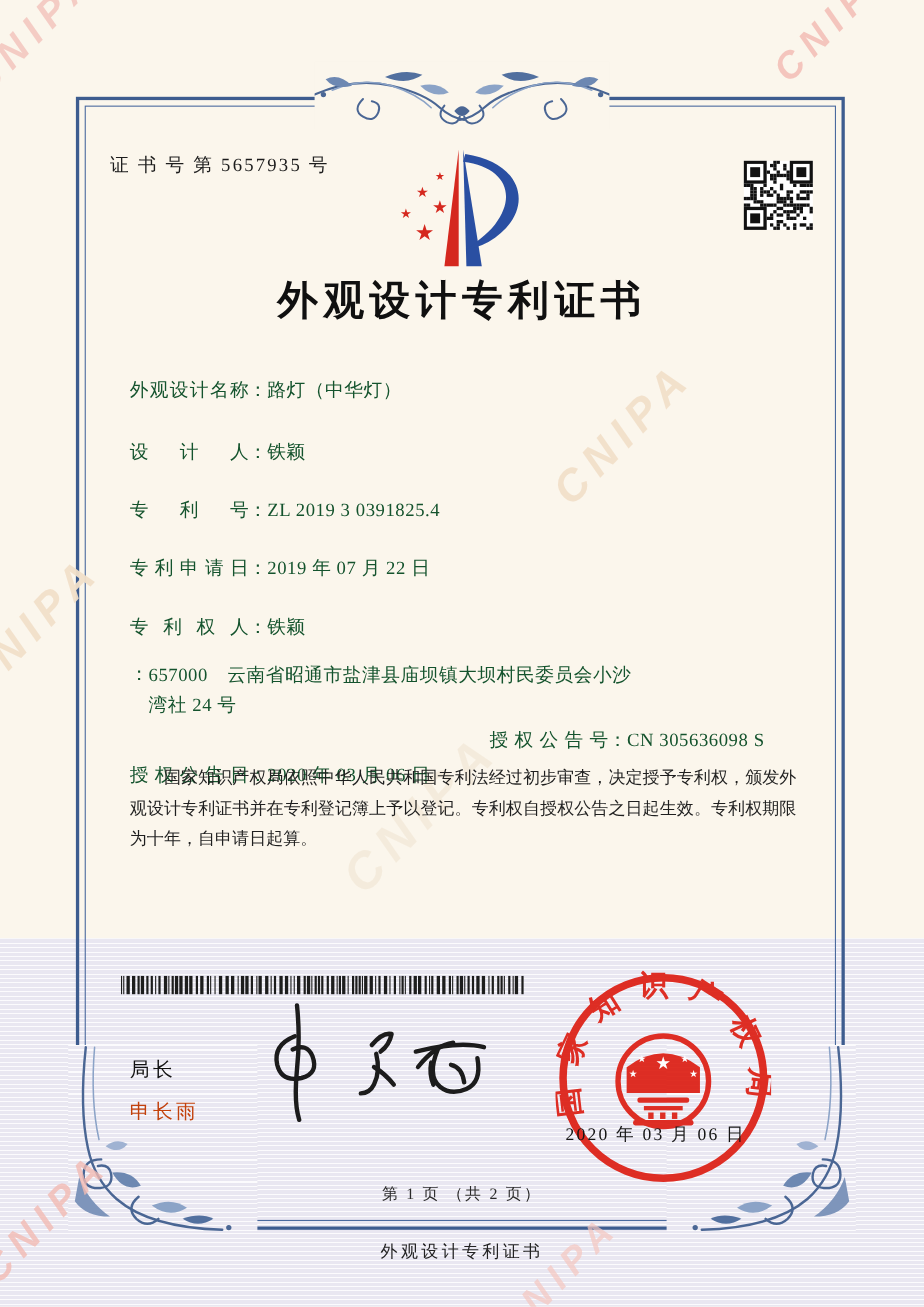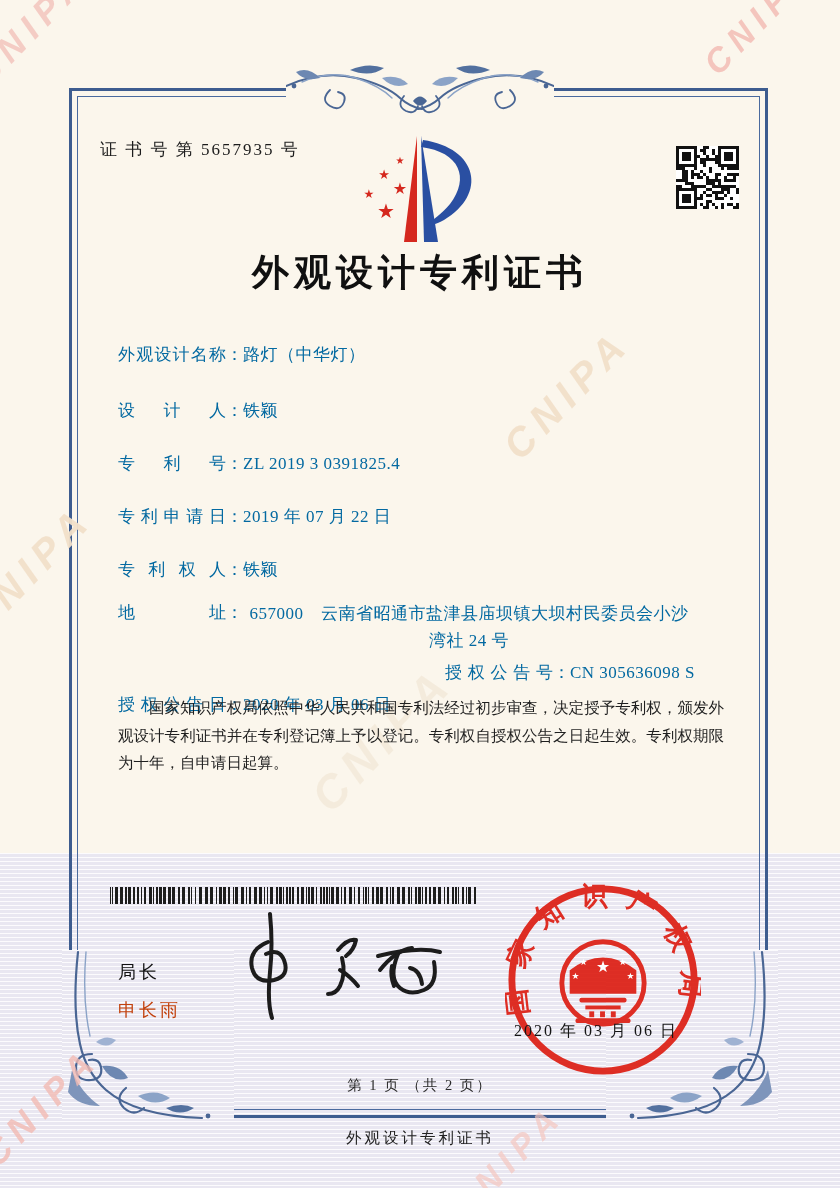--- a/index.html
+++ b/index.html
@@ -19,26 +19,26 @@
   .orn-corner{width:172px;height:170px;}
   #orn-bl{left:62px;top:950px;}
   #orn-br{left:606px;top:950px;transform:scaleX(-1);}
   
   #cert-no{left:100px;top:138px;font-size:17px;letter-spacing:2px;z-index:4;color:#1c1c1c;}
   #logo{left:338px;top:130px;width:165px;height:118px;z-index:4;}
   #qr{left:676px;top:146px;width:63px;height:63px;z-index:4;}
   #title{left:0;top:248px;width:840px;text-align:center;font-size:37px;font-weight:bold;
          letter-spacing:5px;color:#101010;z-index:4;}
   
-  #fields{left:118px;top:340px;width:606px;z-index:4;font-size:17px;color:#0369a1;}
+  #fields{left:118px;top:340px;width:606px;z-index:4;font-size:17px;color:#14532d;}
   .frow{display:flex;line-height:30px;}
   .mb26{margin-bottom:26px;}.mb23{margin-bottom:23px;}.mb13{margin-bottom:13px;}
   .flabel{display:inline-block;width:108px;text-align:justify;text-align-last:justify;-moz-text-align-last:justify;flex:none;}
   .colon{flex:none;}
-  .fvalue{letter-spacing:.5px;text-align:center;}
+  .fvalue{letter-spacing:.5px;}
   .fvalue.addr{width:452px;line-height:27px;margin-top:2px;}
   .pair1{display:flex;width:327px;flex:none;margin-top:32px;}
   
   #paras{left:118px;top:694px;width:606px;z-index:4;font-size:15.5px;line-height:27.5px;text-align:justify;color:#1f1f1f;}
   #paras p{margin:0;text-indent:2em;}
   
   #barcode{left:110px;top:887px;width:372px;height:17px;z-index:4;}
   #officer-title{left:118px;top:960px;z-index:4;font-family:"Liberation Sans","DejaVu Sans",sans-serif;
       font-size:18px;font-weight:500;color:#111;letter-spacing:3px;}
   #officer-name{left:118px;top:998px;z-index:4;font-family:"Liberation Sans","DejaVu Sans",sans-serif;
@@ -309,21 +309,20 @@
     <span class="flabel">专利申请日</span>
       <span class="colon">：</span>
     <span class="fvalue">2019 年 07 月 22 日</span>
   </div>
   <div class="frow mb13">
     <span class="flabel">专利权人</span>
       <span class="colon">：</span>
     <span class="fvalue">铁颖</span>
   </div>
   <div class="frow">
-    <span class="flabel">地址</span>
       <span class="colon">：</span>
     <span class="fvalue addr">657000　云南省昭通市盐津县庙坝镇大坝村民委员会小沙湾社 24 号</span>
   </div>
   <div class="frow" style="margin-top:4px;">
     <span class="pair1">
       <span class="flabel">授权公告日</span>
         <span class="colon">：</span>
       <span class="fvalue">2020 年 03 月 06 日</span>
     </span>
     <span style="display:flex;">

